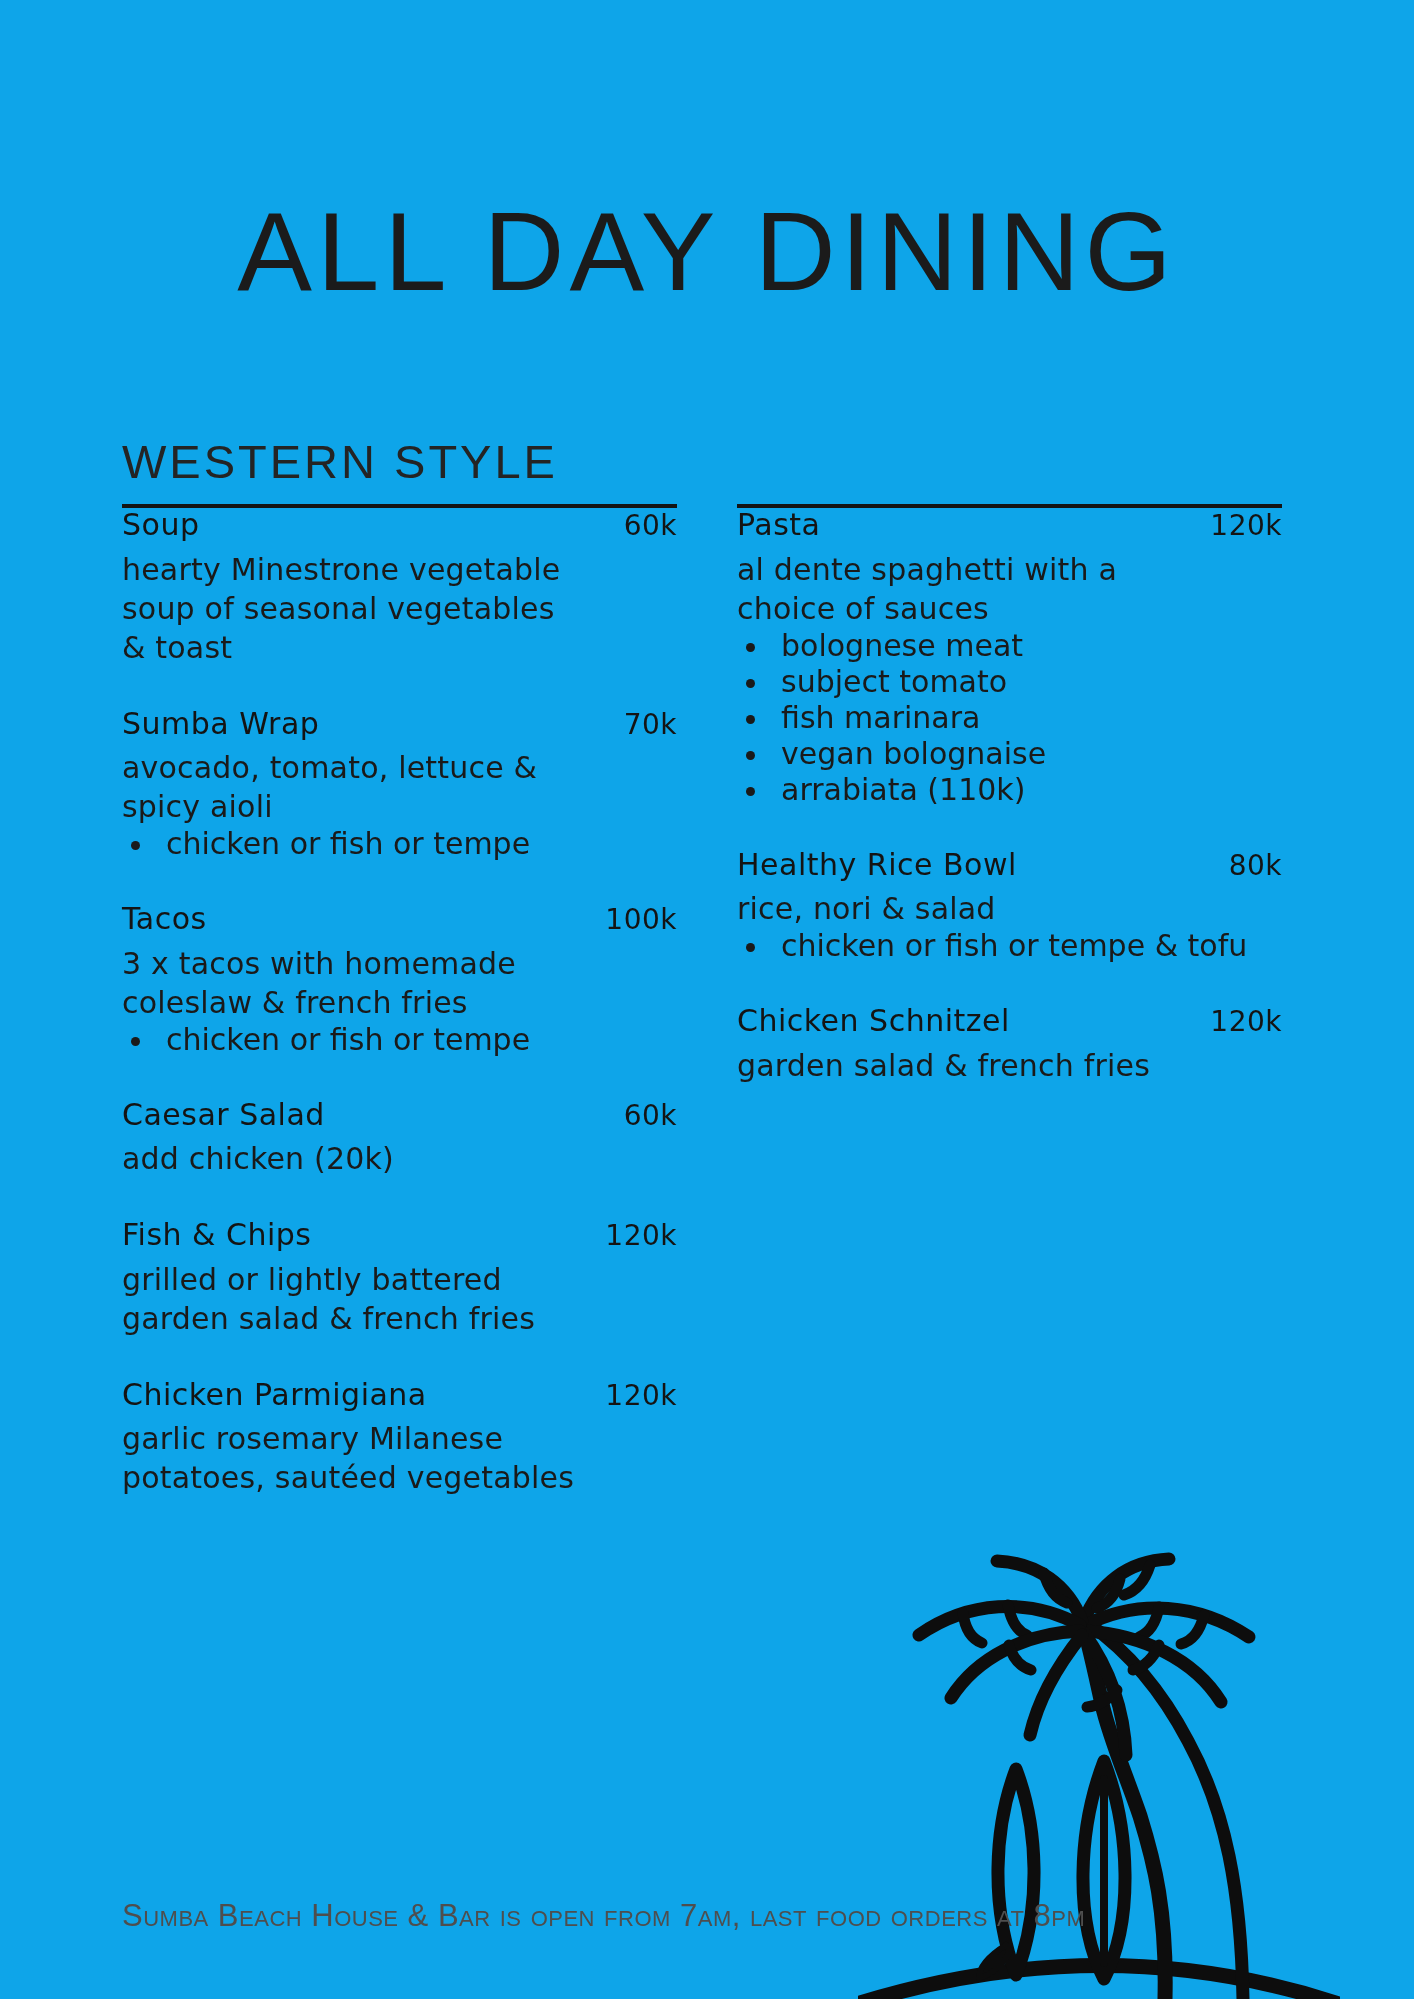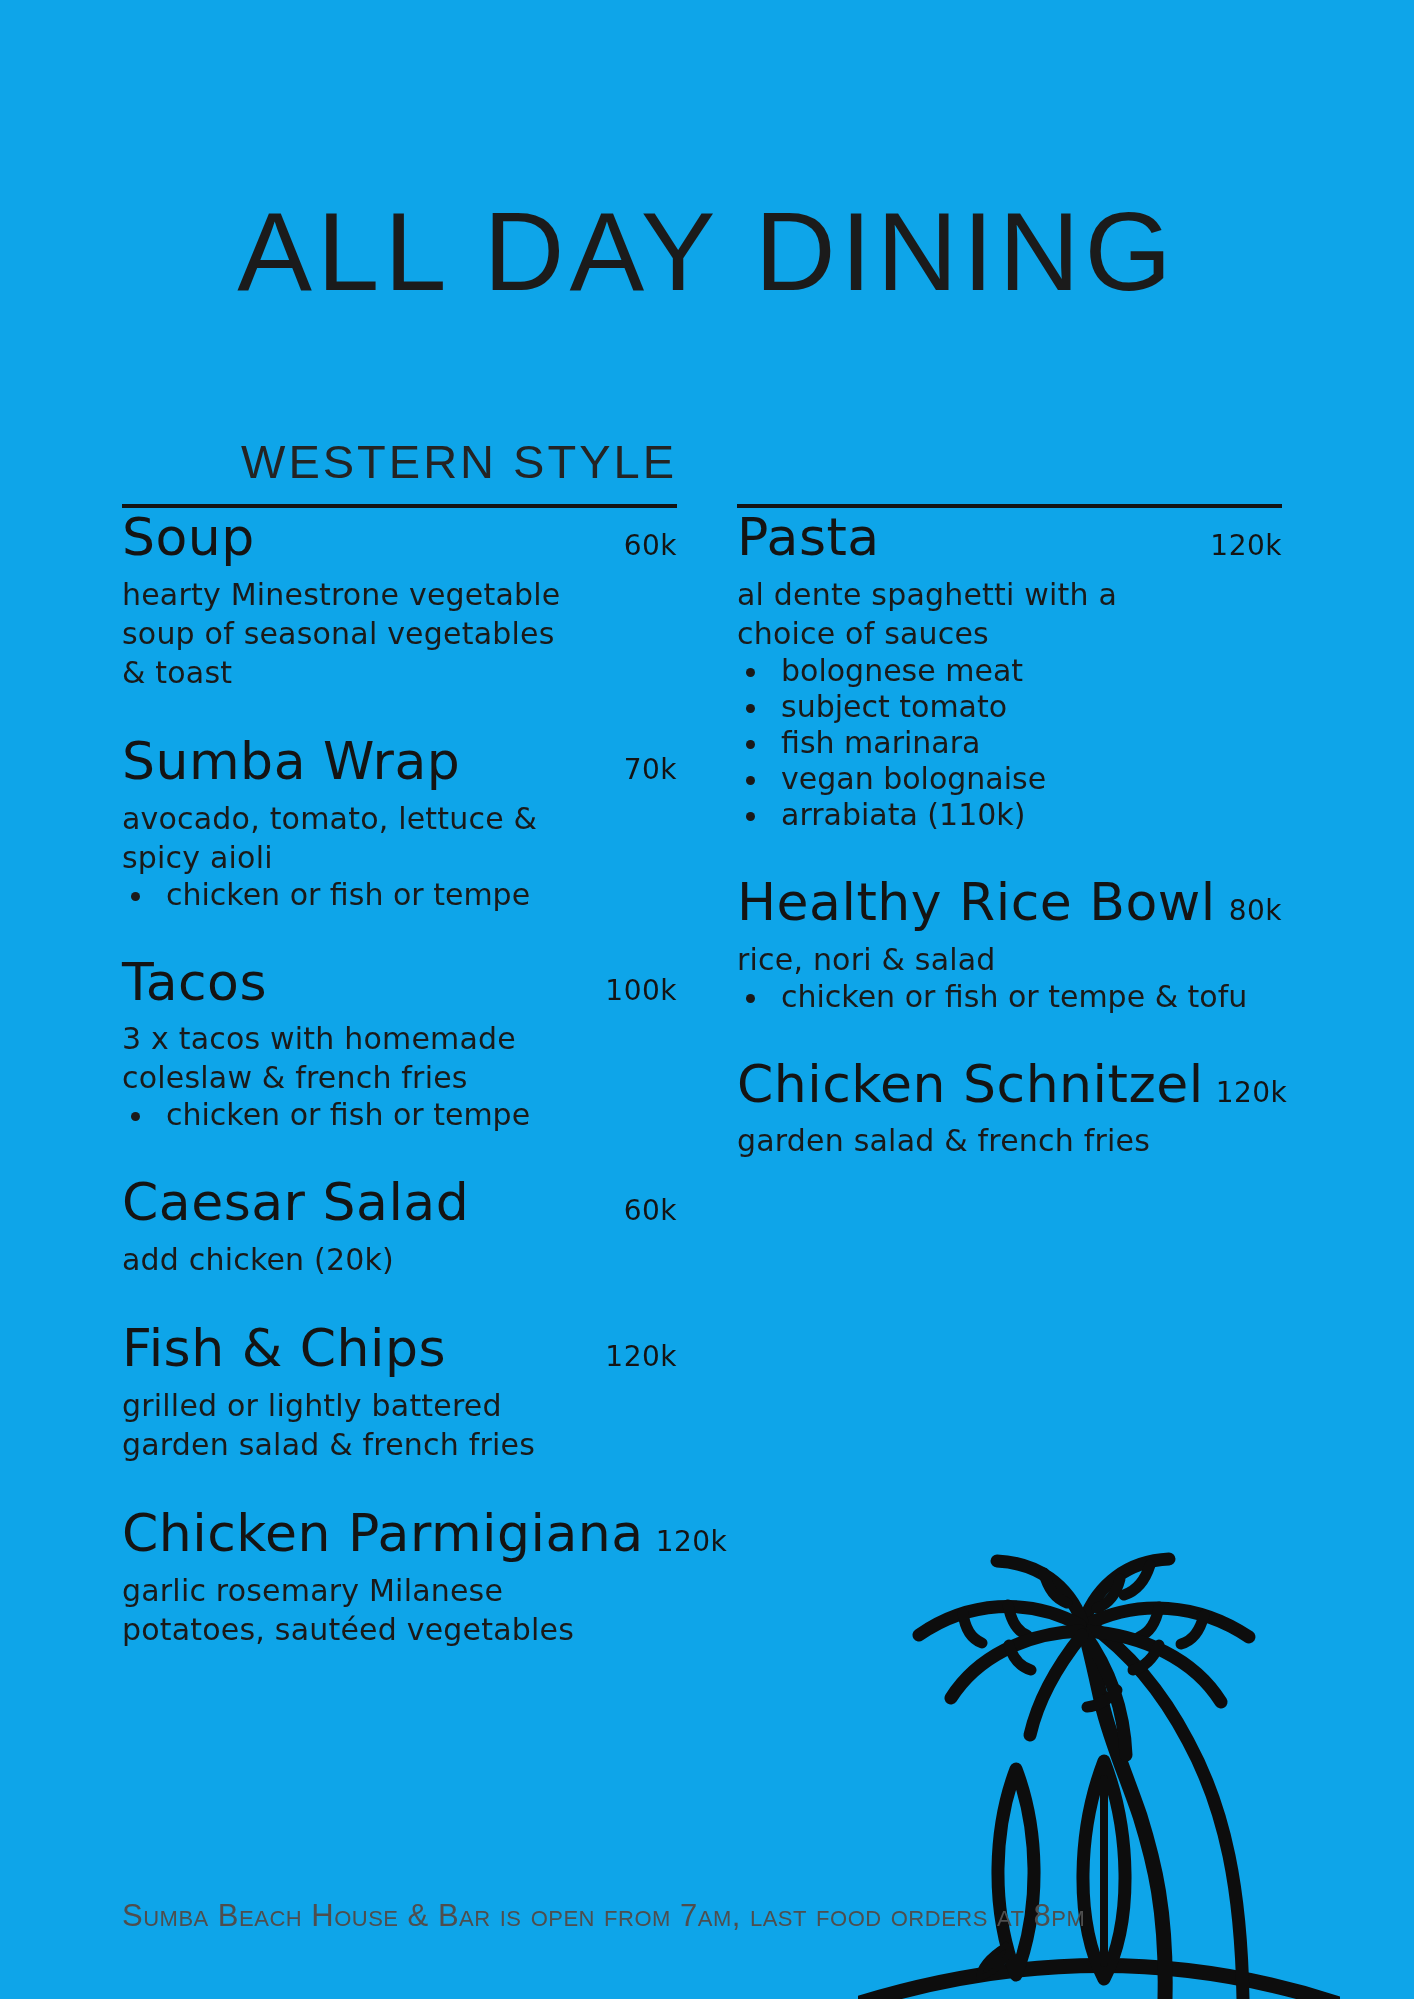--- a/index.html
+++ b/index.html
@@ -26,21 +26,21 @@
   .columns{
     position:absolute;
     left:122px;top:438px;
     width:1160px;
     display:grid;
     grid-template-columns:555px 545px;
     column-gap:60px;
   }
   .col-head{
     height:66px;
-    display:flex;align-items:flex-start;justify-content:flex-end;
+    display:flex;align-items:flex-start;
   }
   .section-heading{
     margin:0;
     font-family:"Liberation Sans",sans-serif;
     font-weight:300;
     font-size:47px;
     letter-spacing:3px;
     line-height:1.0;
     color:#242424;
   }
@@ -51,21 +51,21 @@
   }
   .item{margin:0 0 40px 0;}
   .col .item:first-of-type{margin-top:48px;}
   .col-right .item:first-of-type{margin-top:54px;}
   .item-head{
     display:flex;
     justify-content:space-between;
     align-items:baseline;
   }
   .item-name{
-    font-size:52px;
+    font-size:30px;
     line-height:1.15;
     letter-spacing:0.5px;
     color:#141414;
     white-space:nowrap;
   }
   .item-price{
     font-size:28px;
     font-weight:400;
     letter-spacing:0.5px;
     color:#141414;

